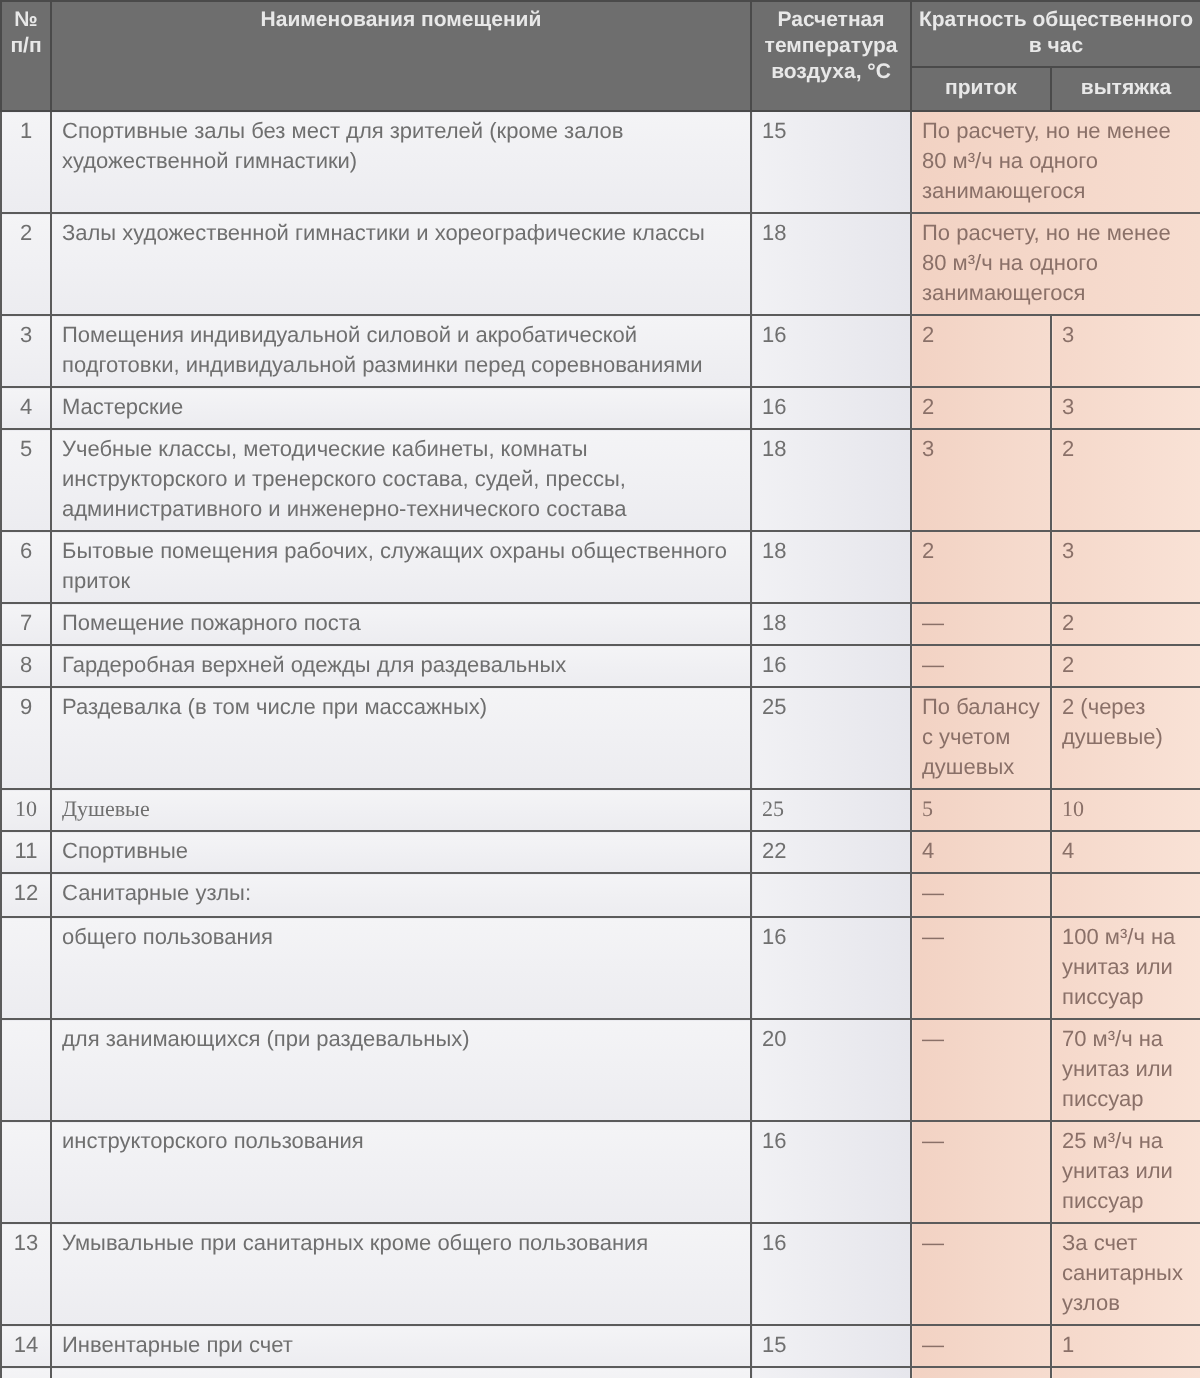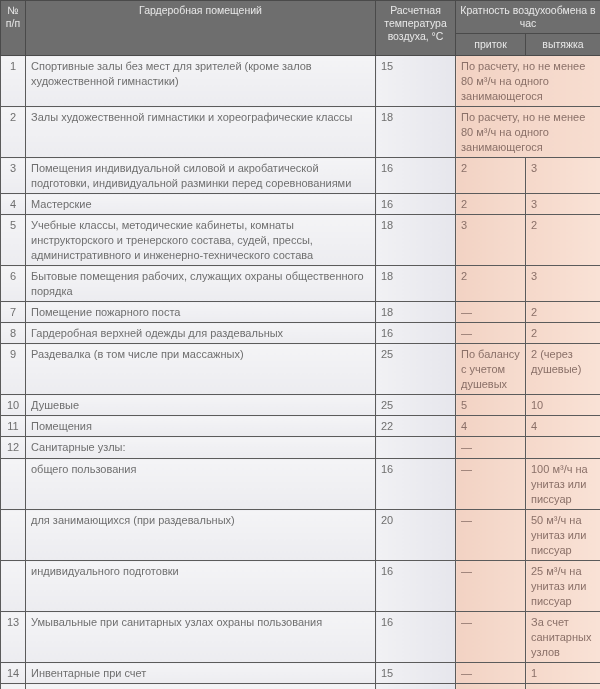--- a/index.html
+++ b/index.html
@@ -16,21 +16,21 @@
     table-layout: fixed;
   }
   col.c-num { width: 25px; }
   col.c-name { width: 350px; }
   col.c-temp { width: 80px; }
   col.c-in { width: 70px; }
   col.c-out { width: 75px; }
   th {
     background: #6e6e6e;
     color: #e8e8e8;
-    font-weight: normal;
+    font-weight: bold;
     font-size: 10.5px;
     text-align: center;
     vertical-align: top;
     padding: 3px 3px;
     border: 1px solid #4a4a4a;
     line-height: 13px;
   }
   th.sub { padding: 4px 3px; vertical-align: middle; }
   td {
     border: 1px solid #5b5b5b;
@@ -54,23 +54,23 @@
   <colgroup>
     <col class="c-num">
       <col class="c-name">
       <col class="c-temp">
       <col class="c-in">
       <col class="c-out">
   </colgroup>
   <thead>
     <tr class="h1">
       <th rowspan="2">№ п/п</th>
-      <th rowspan="2">Гардеробная помещений</th>
+      <th rowspan="2">Наименования помещений</th>
       <th rowspan="2">Расчетная температура воздуха, °С</th>
-      <th colspan="2">Кратность воздухообмена в час</th>
+      <th colspan="2">Кратность общественного в час</th>
     </tr>
     <tr class="h2">
       <th class="sub">приток</th>
       <th class="sub">вытяжка</th>
     </tr>
   </thead>
   <tbody id="tbody">
       <tr style="height: 45px;">
         <td class="num">1</td>
         <td>Спортивные залы без мест для зрителей (кроме залов художественной гимнастики)</td>
@@ -99,21 +99,21 @@
       </tr>
       <tr style="height: 45px;">
         <td class="num">5</td>
         <td>Учебные классы, методические кабинеты, комнаты инструкторского и тренерского состава, судей, прессы, административного и инженерно-технического состава</td>
         <td class="temp">18</td>
         <td class="air">3</td>
         <td class="air-out">2</td>
       </tr>
       <tr style="height: 30px;">
         <td class="num">6</td>
-        <td>Бытовые помещения рабочих, служащих охраны общественного порядка</td>
+        <td>Бытовые помещения рабочих, служащих охраны общественного приток</td>
         <td class="temp">18</td>
         <td class="air">2</td>
         <td class="air-out">3</td>
       </tr>
       <tr style="height: 20px;">
         <td class="num">7</td>
         <td>Помещение пожарного поста</td>
         <td class="temp">18</td>
         <td class="air">—</td>
         <td class="air-out">2</td>
@@ -125,30 +125,30 @@
         <td class="air">—</td>
         <td class="air-out">2</td>
       </tr>
       <tr style="height: 43px;">
         <td class="num">9</td>
         <td>Раздевалка (в том числе при массажных)</td>
         <td class="temp">25</td>
         <td class="air">По балансу с учетом душевых</td>
         <td class="air-out">2 (через душевые)</td>
       </tr>
-      <tr style="height: 18px;">
+      <tr style="height: 18px; font-family: Liberation Serif, serif;">
         <td class="num">10</td>
         <td>Душевые</td>
         <td class="temp">25</td>
         <td class="air">5</td>
         <td class="air-out">10</td>
       </tr>
       <tr style="height: 17px;">
         <td class="num">11</td>
-        <td>Помещения</td>
+        <td>Спортивные</td>
         <td class="temp">22</td>
         <td class="air">4</td>
         <td class="air-out">4</td>
       </tr>
       <tr style="height: 22px;">
         <td class="num">12</td>
         <td>Санитарные узлы:</td>
         <td class="temp"></td>
         <td class="air">—</td>
         <td class="air-out"></td>
@@ -158,32 +158,32 @@
         <td>общего пользования</td>
         <td class="temp">16</td>
         <td class="air">—</td>
         <td class="air-out">100 м³/ч на унитаз или писсуар</td>
       </tr>
       <tr style="height: 45px;">
         <td class="num"></td>
         <td>для занимающихся (при раздевальных)</td>
         <td class="temp">20</td>
         <td class="air">—</td>
-        <td class="air-out">50 м³/ч на унитаз или писсуар</td>
+        <td class="air-out">70 м³/ч на унитаз или писсуар</td>
       </tr>
       <tr style="height: 45px;">
         <td class="num"></td>
-        <td>индивидуального подготовки</td>
+        <td>инструкторского пользования</td>
         <td class="temp">16</td>
         <td class="air">—</td>
         <td class="air-out">25 м³/ч на унитаз или писсуар</td>
       </tr>
       <tr style="height: 42px;">
         <td class="num">13</td>
-        <td>Умывальные при санитарных узлах охраны пользования</td>
+        <td>Умывальные при санитарных кроме общего пользования</td>
         <td class="temp">16</td>
         <td class="air">—</td>
         <td class="air-out">За счет санитарных узлов</td>
       </tr>
       <tr style="height: 18px;">
         <td class="num">14</td>
         <td>Инвентарные при счет</td>
         <td class="temp">15</td>
         <td class="air">—</td>
         <td class="air-out">1</td>

